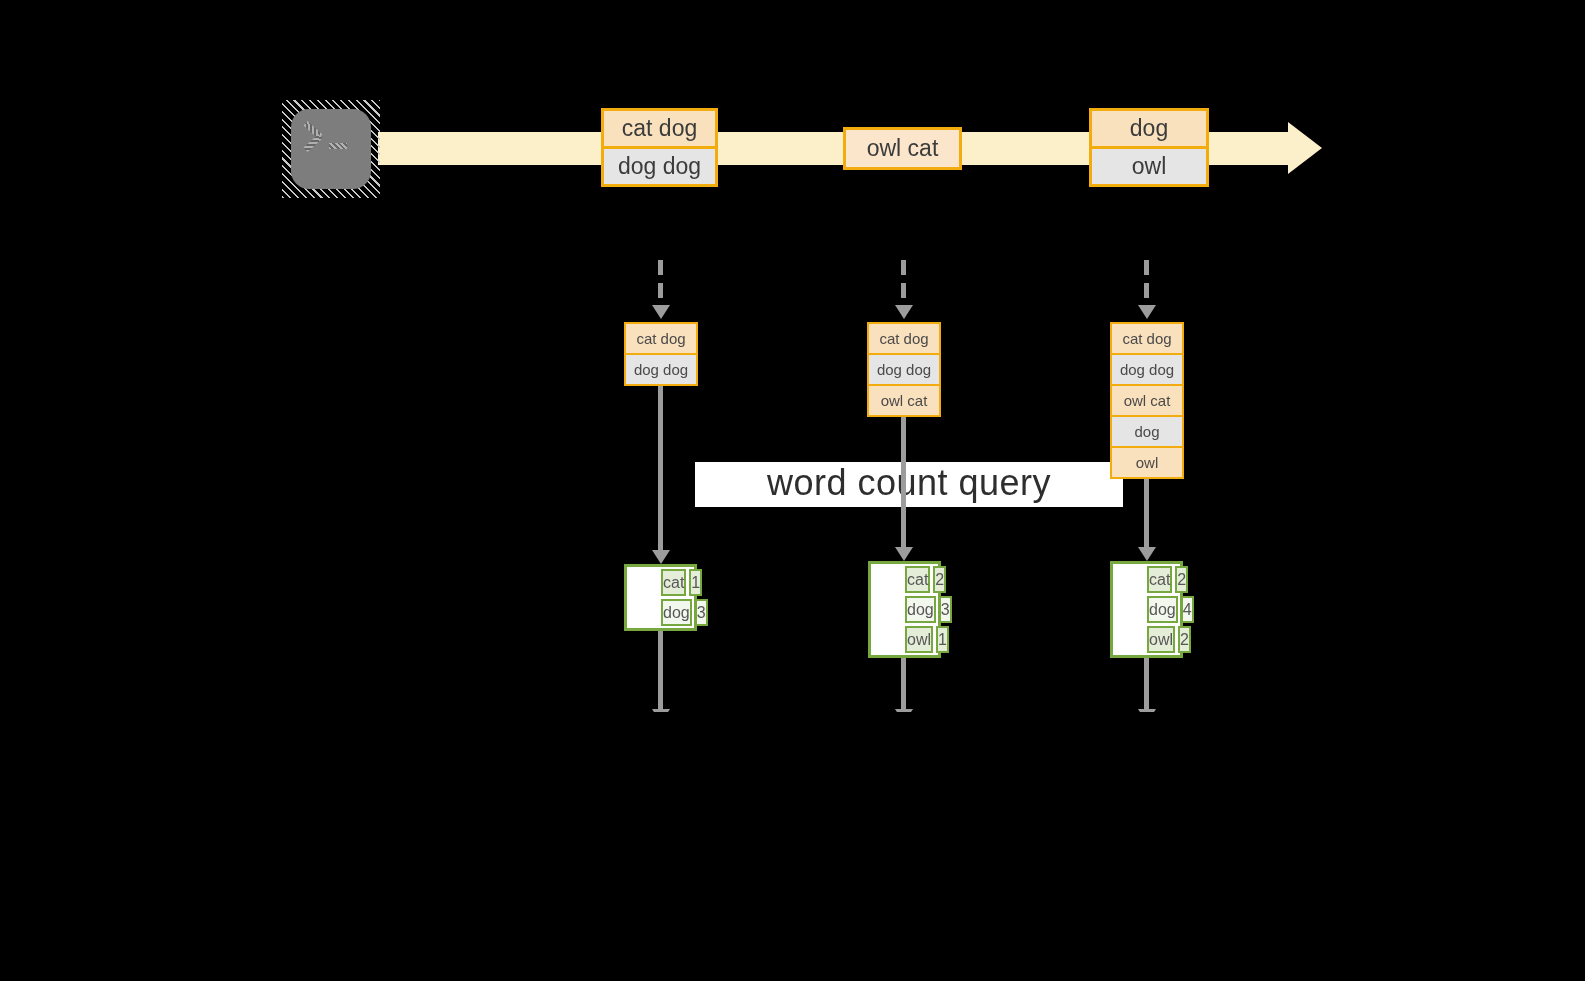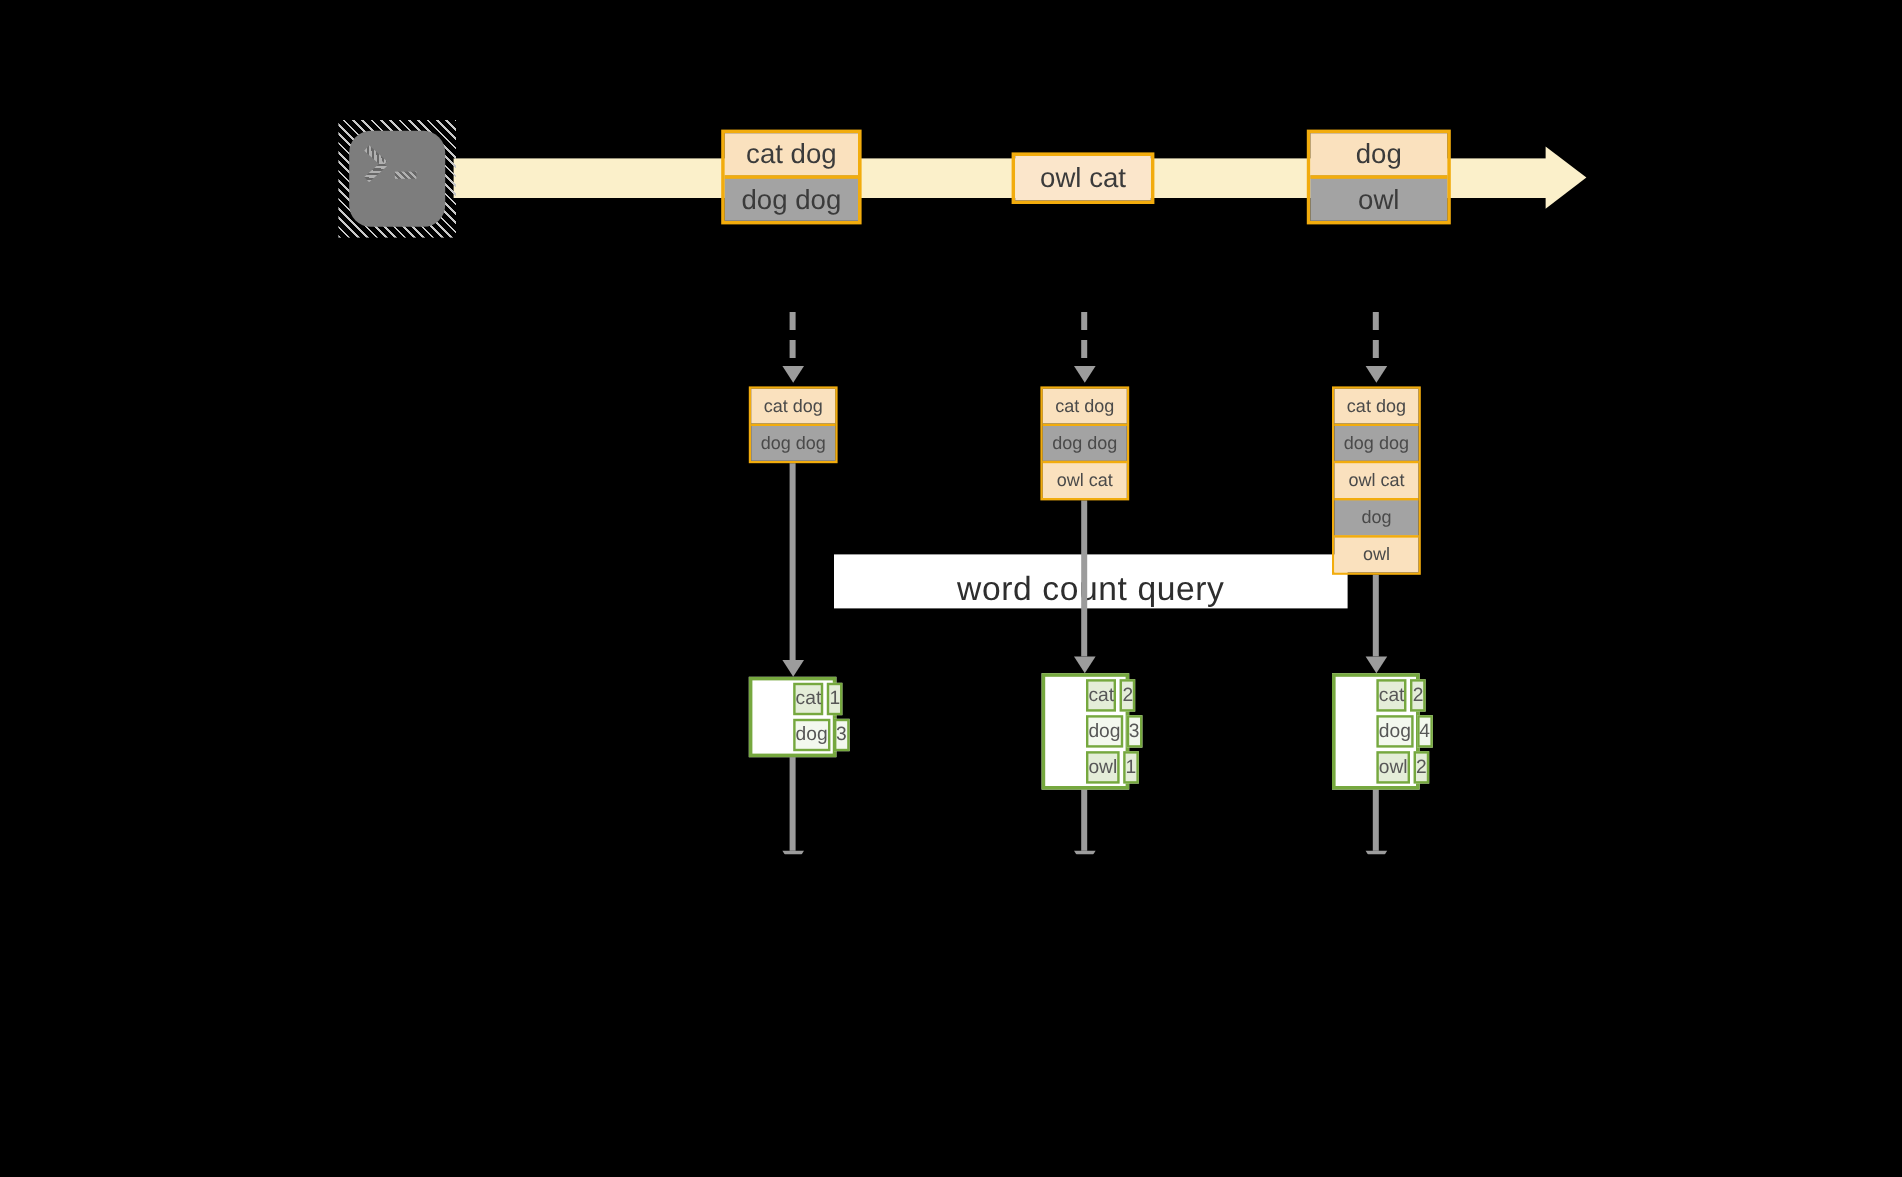--- a/index.html
+++ b/index.html
@@ -13,21 +13,21 @@
              border-left:34px solid #FBF0CA;}
 
   
   .ebox{border:3px solid #F2AC0D;box-sizing:border-box;z-index:3;}
   .erow{display:flex;align-items:center;justify-content:center;font-size:23px;color:#3b3b3b;}
   .erow + .erow{border-top:3px solid #F2AC0D;}
   .sbox{border:2px solid #F2AC0D;box-sizing:border-box;z-index:3;}
   .srow{height:29px;display:flex;align-items:center;justify-content:center;font-size:15px;color:#4a4a4a;}
   .srow + .srow{border-top:2px solid #F2AC0D;}
   .fill-dark{background:#FAE1BE;}
-  .fill-light{background:#a3a3a3;}
+  .fill-light{background:#e5e5e5;}
   .fill-mid{background:#FBE6CB;}
 
   
   .gtable{box-sizing:border-box;background:#ffffff;border:3px solid #76A83F;padding:2px;
           display:flex;flex-direction:column;gap:3px;z-index:3;}
   .grow{display:flex;gap:3px;flex:1;}
   .gcell{border:2px solid #76A83F;box-sizing:border-box;display:flex;align-items:center;
          justify-content:center;font-size:16px;color:#575757;}
   .gword{flex:1;margin-left:32px;}
   .gnum{width:22px;}
@@ -35,22 +35,22 @@
   .cell-light{background:#F3F8EE;}
 
   
   .vline{width:5px;background:#9C9C9C;z-index:2;}
   .vdash{width:5px;z-index:2;
          background:repeating-linear-gradient(180deg,#9C9C9C 0 15px,transparent 15px 23px);}
   .ahead{width:0;height:0;border-left:9px solid transparent;border-right:9px solid transparent;
          border-top:14px solid #9C9C9C;z-index:2;}
 
   
-  .qband{background:#ffffff;display:flex;align-items:flex-end;justify-content:center;
-         font-size:28px;font-weight:300;color:#2e2e2e;z-index:1;letter-spacing:0.5px;}
+  .qband{background:#ffffff;display:flex;align-items:flex-start;justify-content:center;
+         font-size:36px;font-weight:300;color:#2e2e2e;z-index:1;letter-spacing:0.5px;}
 
   
   .term{background:repeating-linear-gradient(45deg,#c9c9c9 0 1.5px,transparent 1.5px 5.5px);z-index:3;}
   .term-inner{position:absolute;background:#7d7d7d;}
   .g-bar{position:absolute;background:repeating-linear-gradient(45deg,#b0b0b0 0 2px,#676767 2px 4px);}
 </style>
 </head>
 <body>
 
 <div class="canvas">

